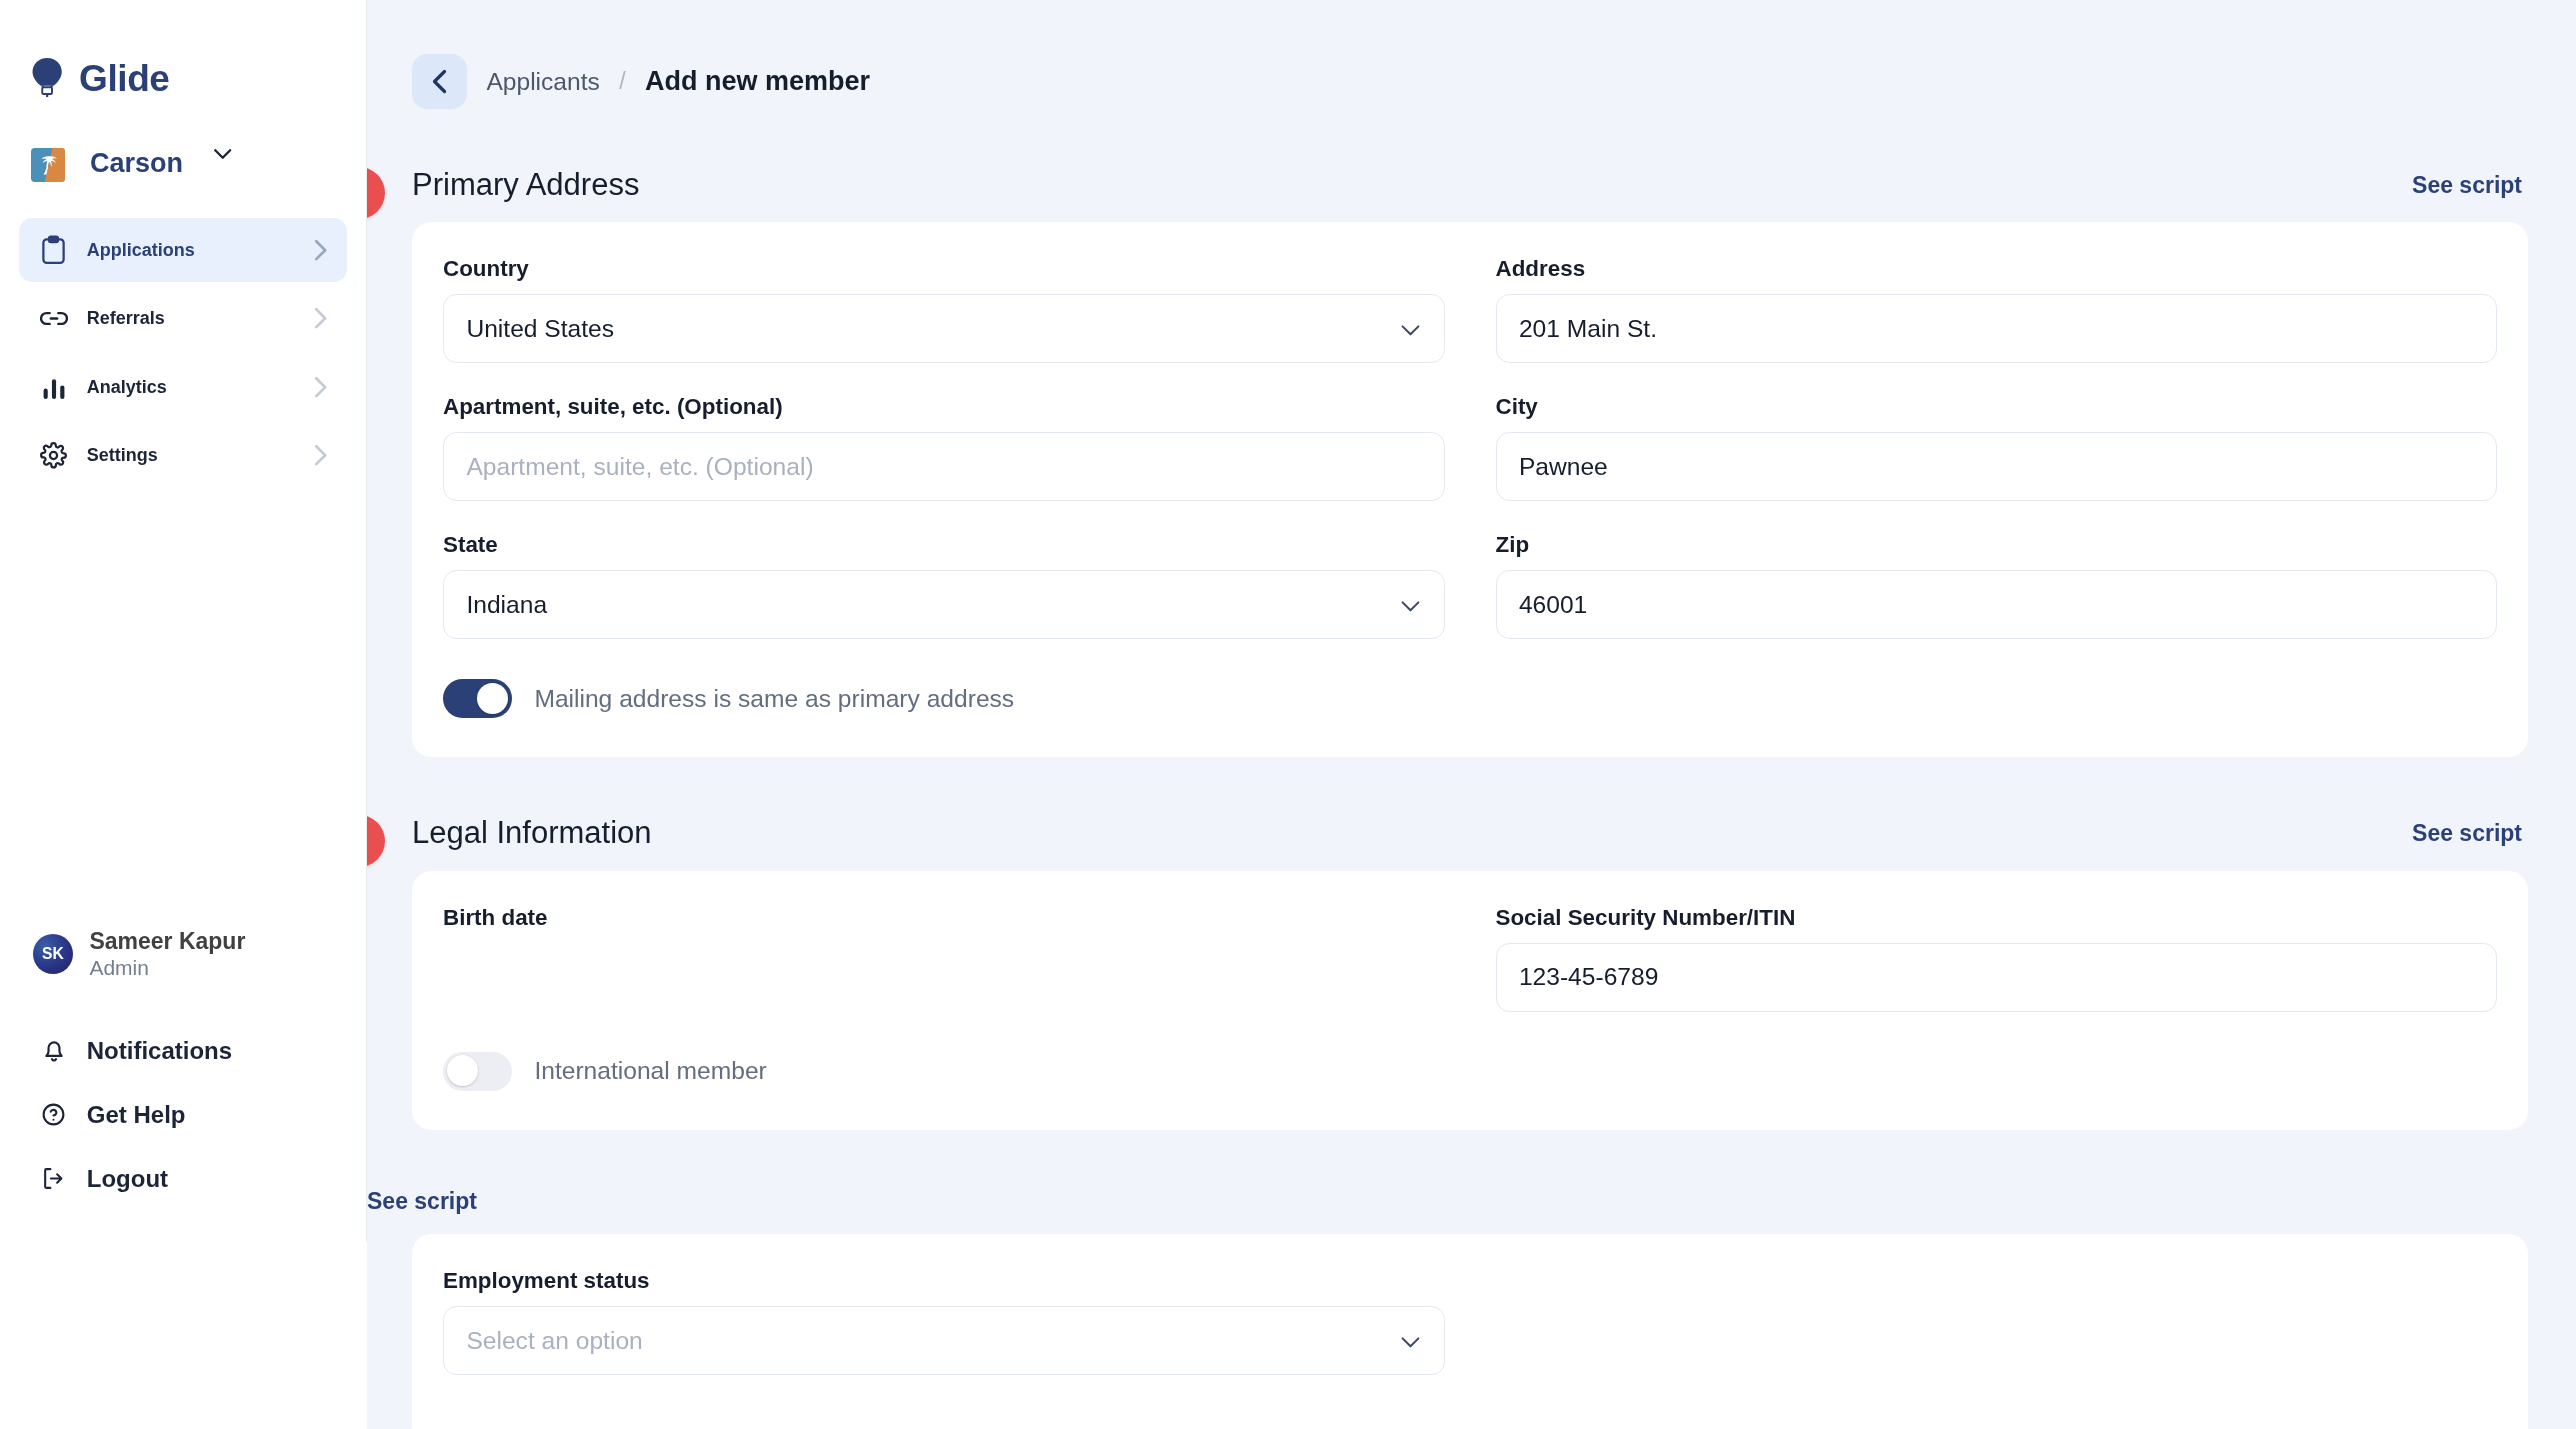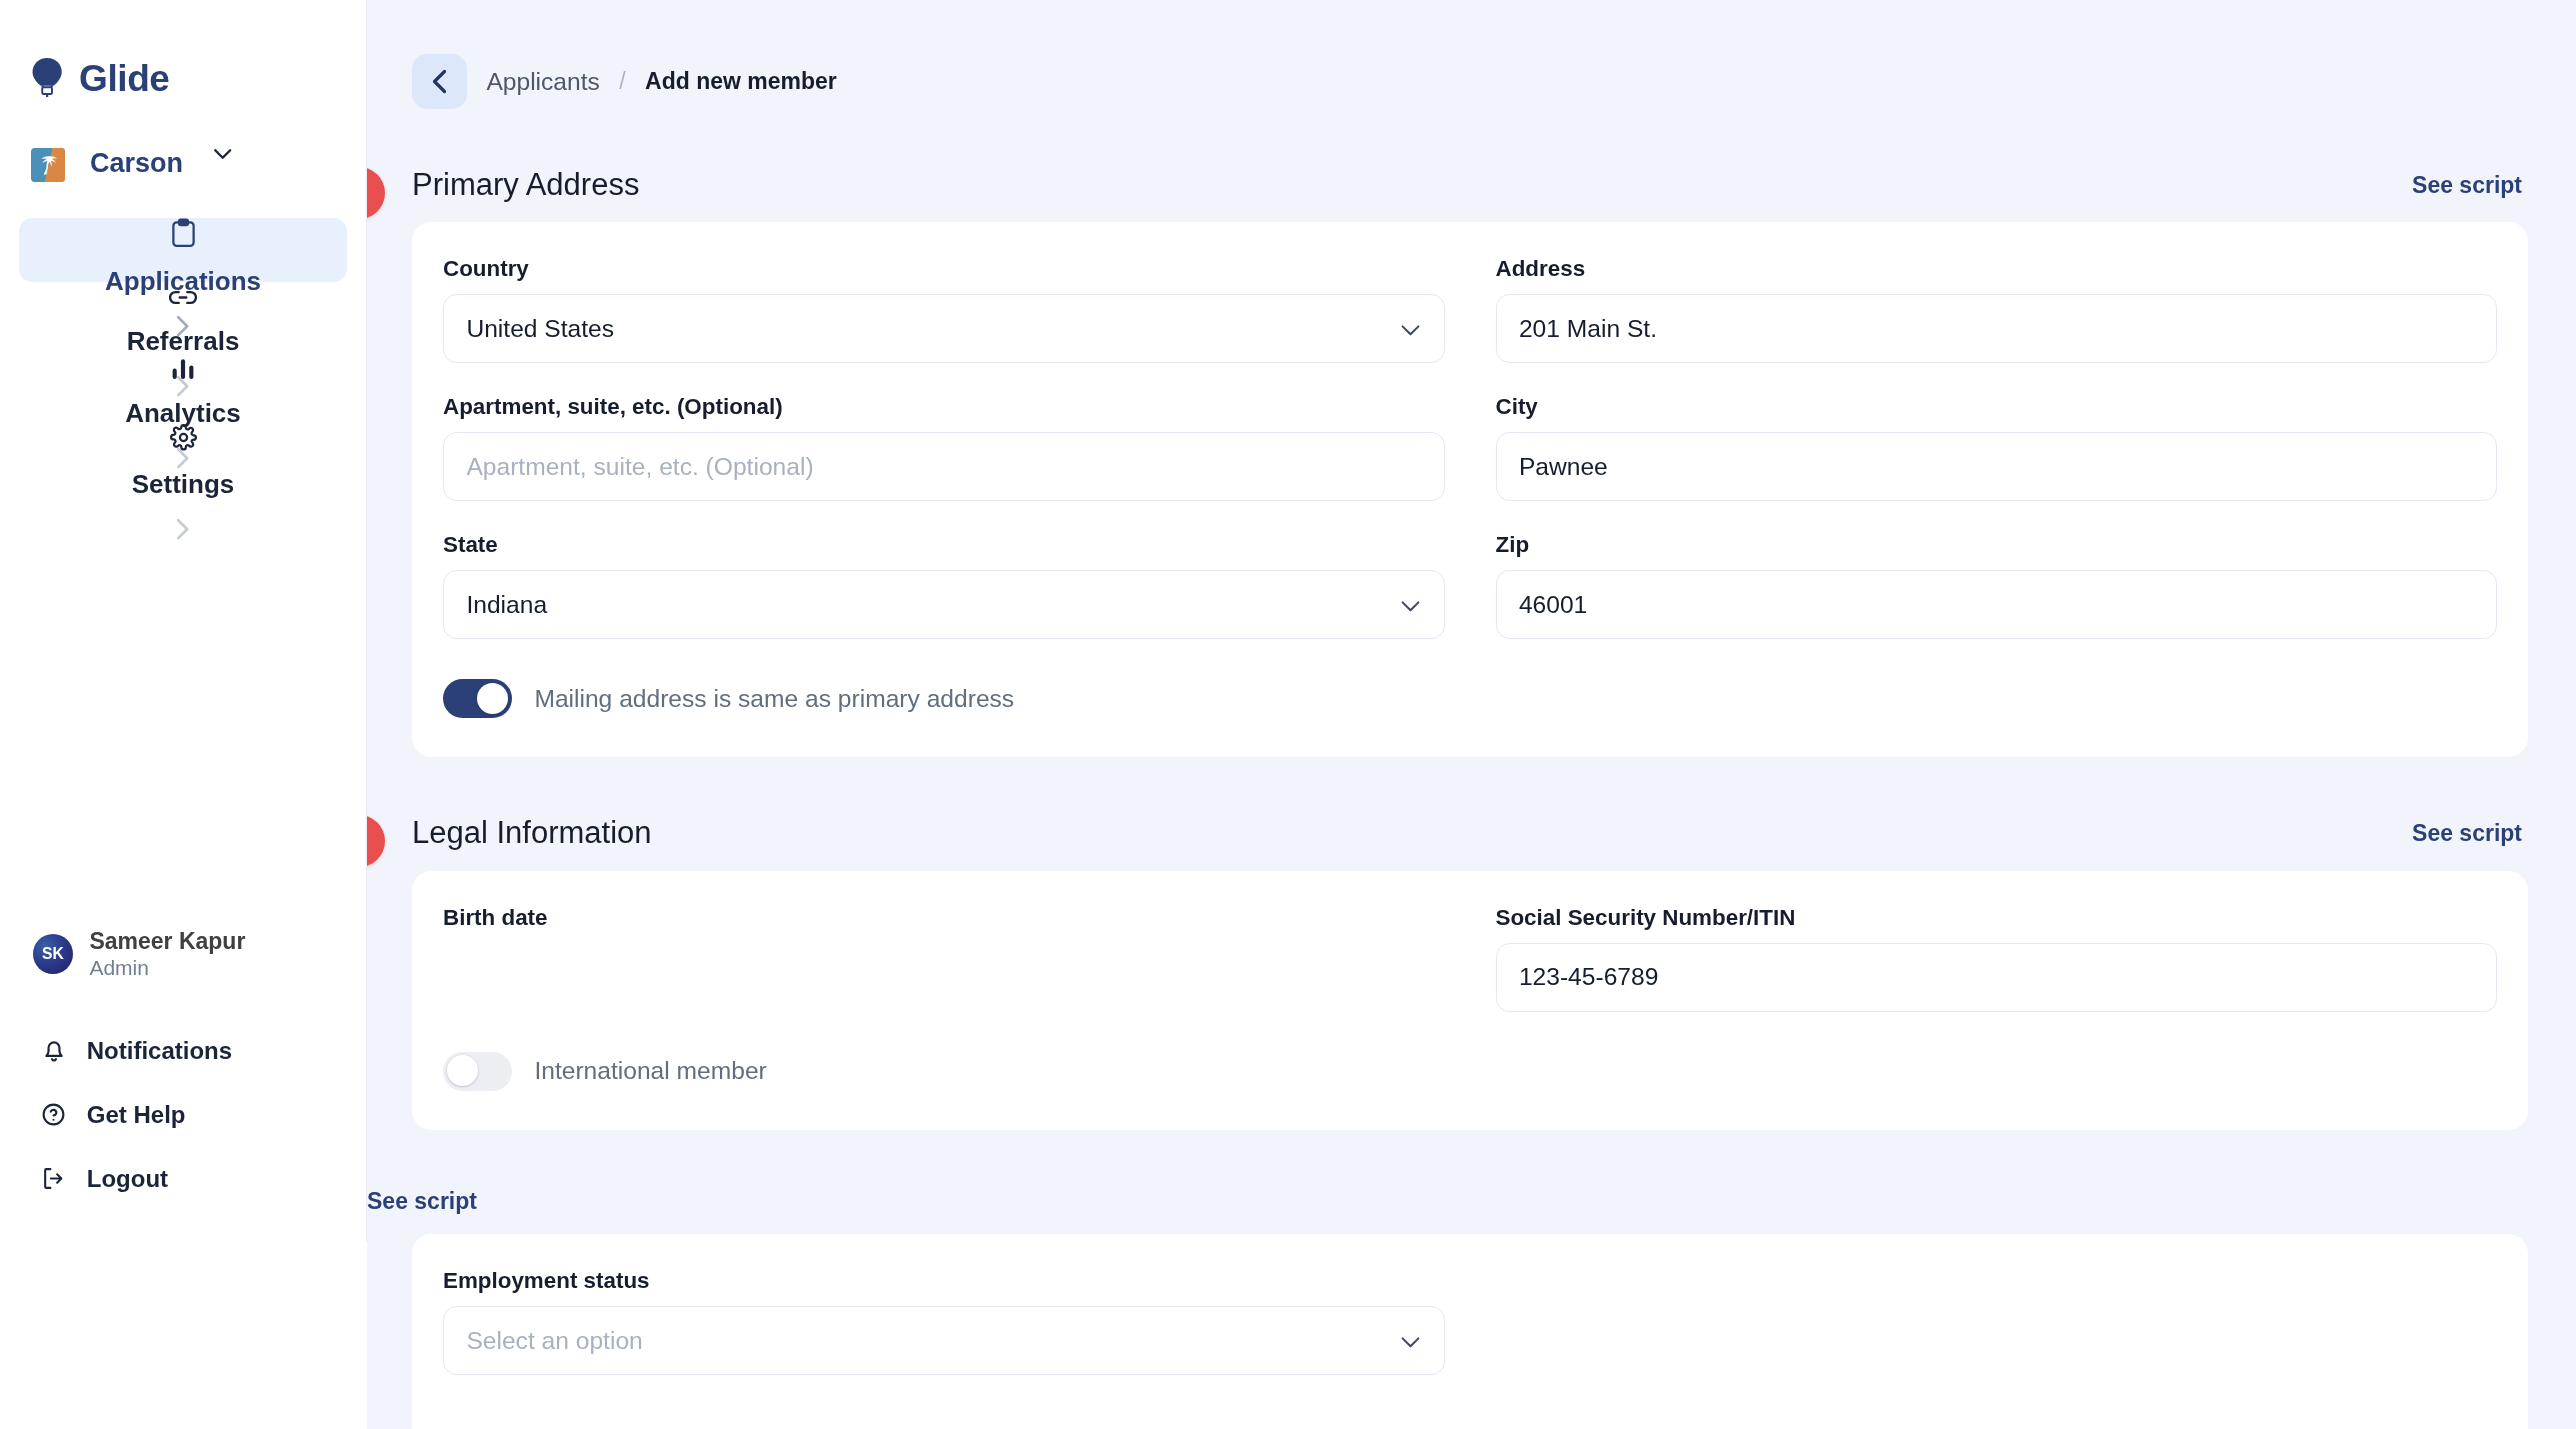--- a/index.html
+++ b/index.html
@@ -33,23 +33,22 @@
     clip-path: polygon(38% 0, 100% 0, 100% 100%, 0% 100%);
   }
   .org-logo svg { position: absolute; left: 0; top: 0; }
   .org-name { font-size: 27px; font-weight: 700; color: #2B4077; }
   .org-caret { margin-left: 4.5px; display: flex; align-items: center; }
 
   .nav { margin-top: 36px; padding: 0 19.4px; display: flex; flex-direction: column; gap: 4.5px; }
   .nav-item {
     display: flex; align-items: center; gap: 18px;
     height: 64px; padding: 0 19.4px; border-radius: 13.4px;
-    color: #1C2538; font-size: 26px; font-weight: 700;
+    color: #1C2538; font-size: 18px; font-weight: 700;
     cursor: pointer;
-    flex-direction: column;
   }
   .nav-item .nav-label { flex: 1; }
   .nav-item.active { background: #E7F0FC; color: #2B4077; }
   .nav-item.active .ico svg { stroke: #2B4077; }
   .nav-item .ico { width: 30px; display: flex; align-items: center; justify-content: center; }
   .chev-right { opacity: .55; display: flex; align-items: center; }
 
   .sidebar-spacer { flex: 1; }
 
   .user-block { display: flex; align-items: center; gap: 16.4px; padding: 0 0 0 33px; margin-bottom: 42px; }
@@ -75,21 +74,21 @@
     flex: 1; height: 1430px; background: #F1F4FA;
     overflow: hidden; position: relative;
   }
   .breadcrumb { display: flex; align-items: center; gap: 19.4px; padding: 54px 0 0 45px; }
   .back-btn {
     width: 55px; height: 55px; border-radius: 15px; background: #DCE8FA;
     display: flex; align-items: center; justify-content: center; cursor: pointer;
   }
   .crumb { font-size: 24.6px; color: #4C5769; font-weight: 400; cursor: pointer; }
   .crumb-sep { font-size: 23px; color: #AEB6C4; }
-  .crumb-current { font-size: 23px; color: #161E2E; font-weight: 700; }
+  .crumb-current { font-size: 27px; color: #161E2E; font-weight: 700; }
 
   .section-head {
     display: flex; align-items: center; justify-content: space-between;
     padding: 0 54px 0 0; margin: 58px 0 19.4px 0;
   }
   .section-head-left { display: flex; align-items: center; }
   .badge {
     position: absolute; left: -34px;
     width: 52px; height: 52px; border-radius: 50%;
     background: #E94F4F; color: #fff;

